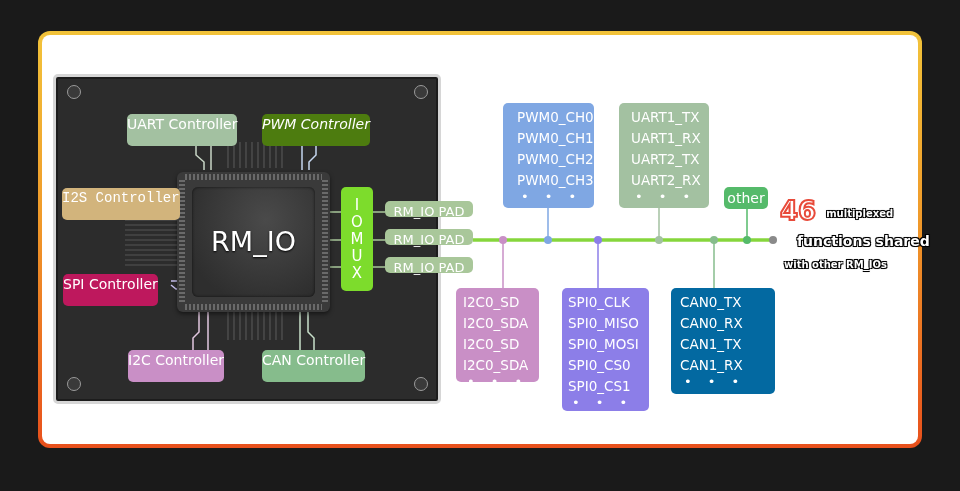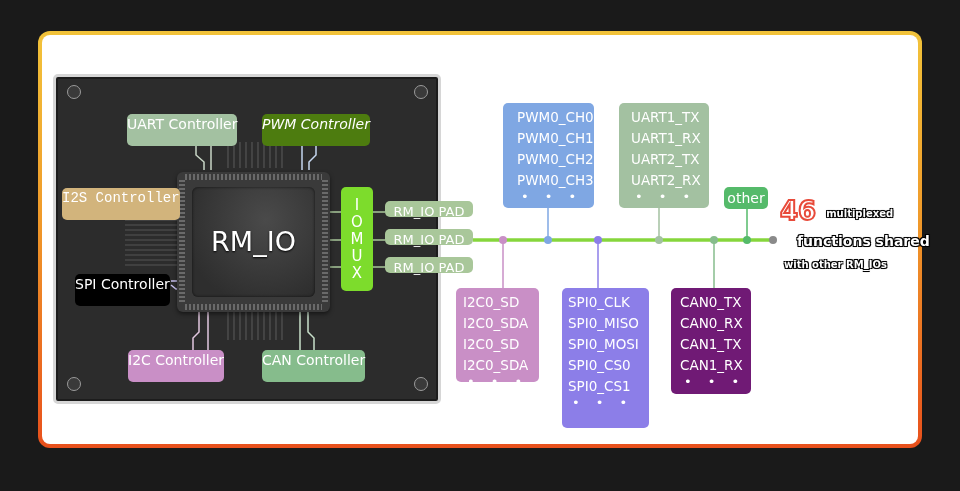--- a/index.html
+++ b/index.html
@@ -173,21 +173,21 @@
   <div class="chip-pins-v" style="left:2px;"></div>
   <div class="chip-pins-v" style="right:2px;"></div>
   <div class="chip-core">
     <div class="chip-title">RM_IO</div>
   </div>
 </div>
 
 <div class="ctrl" style="left:127px;top:114px;background:#a3c1a1;">UART Controller</div>
 <div class="ctrl" style="left:262px;top:114px;background:#4d7c0f;font-style:italic;">PWM Controller</div>
 <div class="ctrl" style="left:62px;top:188px;background:#d2b47c;font-family:Liberation Mono, monospace;">I2S Controller</div>
-<div class="ctrl" style="left:63px;top:274px;background:#000000;margin-left:12px;">SPI Controller</div>
+<div class="ctrl" style="left:63px;top:274px;background:#be185d;">SPI Controller</div>
 <div class="ctrl" style="left:128px;top:350px;background:#c98fc6;">I2C Controller</div>
 <div class="ctrl" style="left:262px;top:350px;background:#86bc8c;">CAN Controller</div>
 
 <div class="iomux">
   <span>I</span>
   <span>O</span>
   <span>M</span>
   <span>U</span>
   <span>X</span>
 </div>
@@ -215,30 +215,30 @@
 <div class="other">other</div>
 
 <div class="fbox" style="left:456px;top:288px;width:83px;height:94px;background:#c98fc6;padding-left:7px;">
   <div>I2C0_SD</div>
   <div>I2C0_SDA</div>
   <div>I2C0_SD</div>
   <div>I2C0_SDA</div>
   <div class="dots">• • •</div>
 </div>
 
-<div class="fbox" style="left:562px;top:288px;width:87px;height:140px;background:#8c7ee8;padding-left:6px;">
+<div class="fbox" style="left:562px;top:288px;width:87px;height:123px;background:#8c7ee8;padding-left:6px;">
   <div>SPI0_CLK</div>
   <div>SPI0_MISO</div>
   <div>SPI0_MOSI</div>
   <div>SPI0_CS0</div>
   <div>SPI0_CS1</div>
   <div class="dots">• • •</div>
 </div>
 
-<div class="fbox" style="left:671px;top:288px;width:80px;height:106px;background:#701a75;padding-left:9px;">
+<div class="fbox" style="left:671px;top:288px;width:104px;height:106px;background:#0369a1;padding-left:9px;">
   <div>CAN0_TX</div>
   <div>CAN0_RX</div>
   <div>CAN1_TX</div>
   <div>CAN1_RX</div>
   <div class="dots">• • •</div>
 </div>
 
 <div class="note">
   <div class="note-line" style="left:0;top:0;">
     <span class="num">46</span><span style="font-size:10px;">multiplexed</span>

